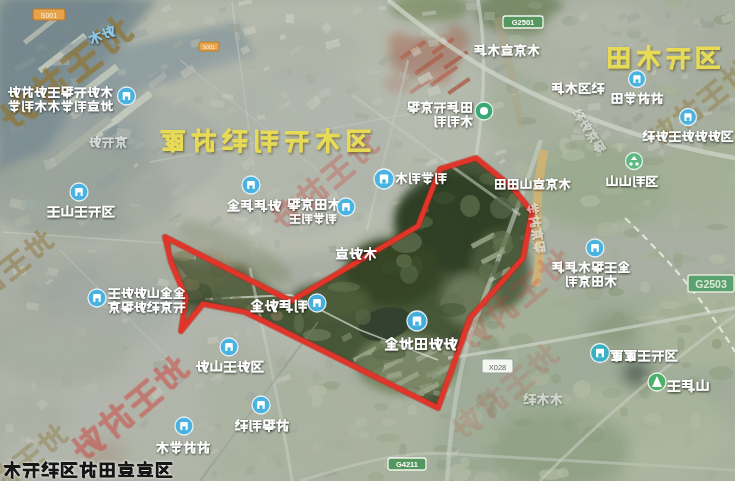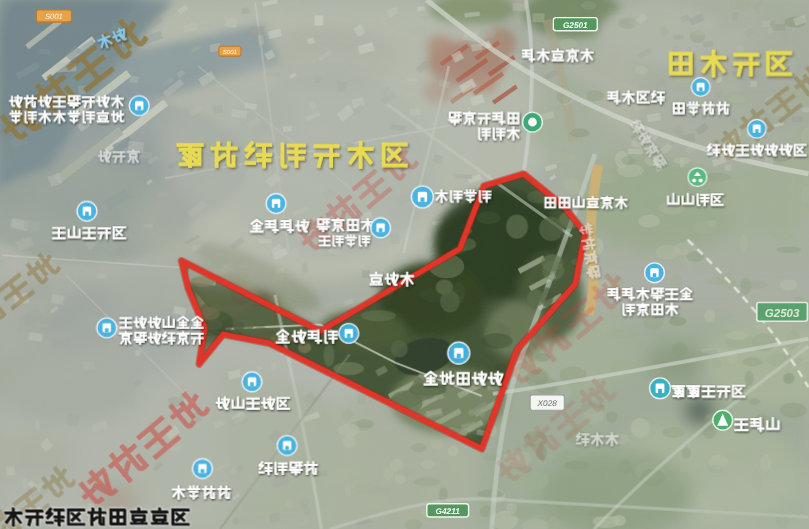--- a/index.html
+++ b/index.html
@@ -1,12 +1,12 @@
 <!DOCTYPE html>
-<html><head><meta charset="utf-8"><style>html,body{margin:0;padding:0;background:#777;}#map{position:relative;width:735px;height:481px;overflow:hidden;font-style:italic;}</style></head><body>
+<html><head><meta charset="utf-8"><style>html,body{margin:0;padding:0;background:#777;}#map{position:relative;width:735px;height:481px;overflow:hidden;}</style></head><body>
 <div id="map">
 <svg width="735" height="481" viewBox="0 0 735 481">
 <defs>
 <symbol id="g0" viewBox="0 0 96 96">
           <path d="M10,16 H86 M10,48 H86 M10,84 H86 M48,16 V84" fill="none" stroke="currentColor" stroke-width="13" stroke-linecap="square"></path>
         </symbol>
 <symbol id="g1" viewBox="0 0 96 96">
           <path d="M14,14 H82 V82 H14 Z M14,48 H82 M48,14 V82" fill="none" stroke="currentColor" stroke-width="13" stroke-linecap="square"></path>
         </symbol>
 <symbol id="g2" viewBox="0 0 96 96">

